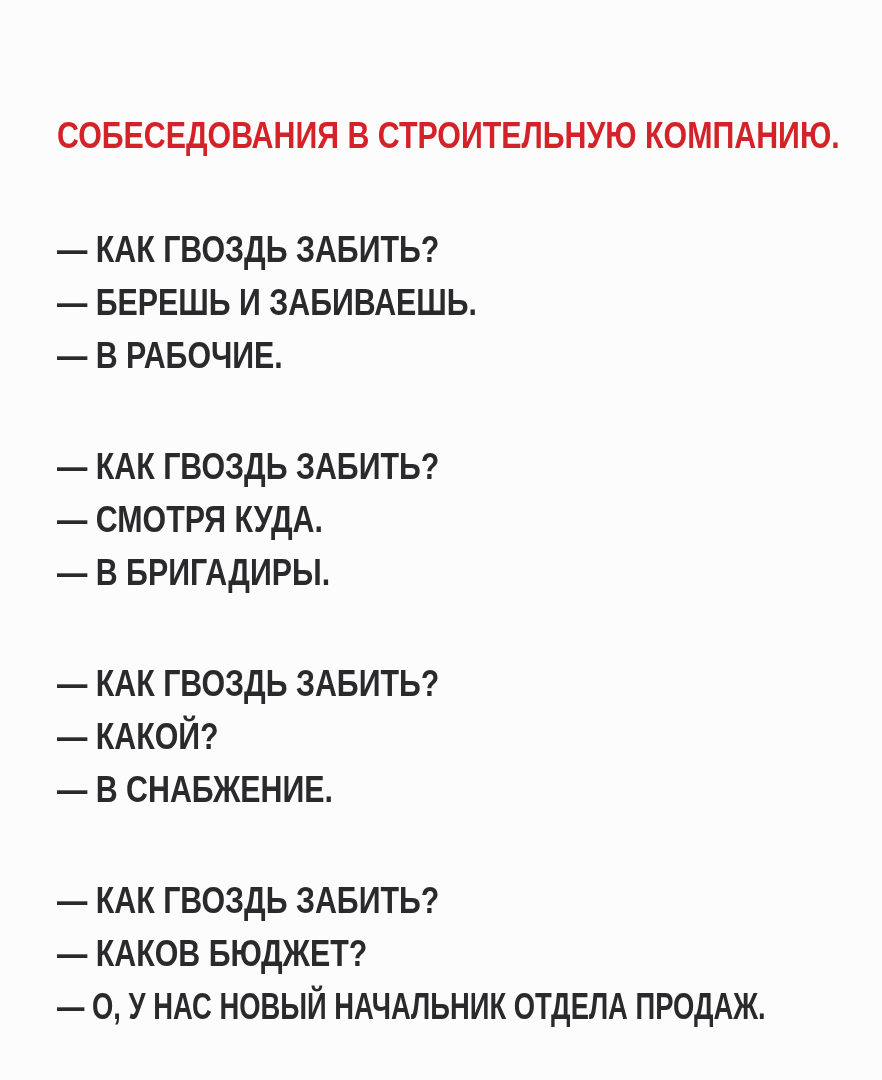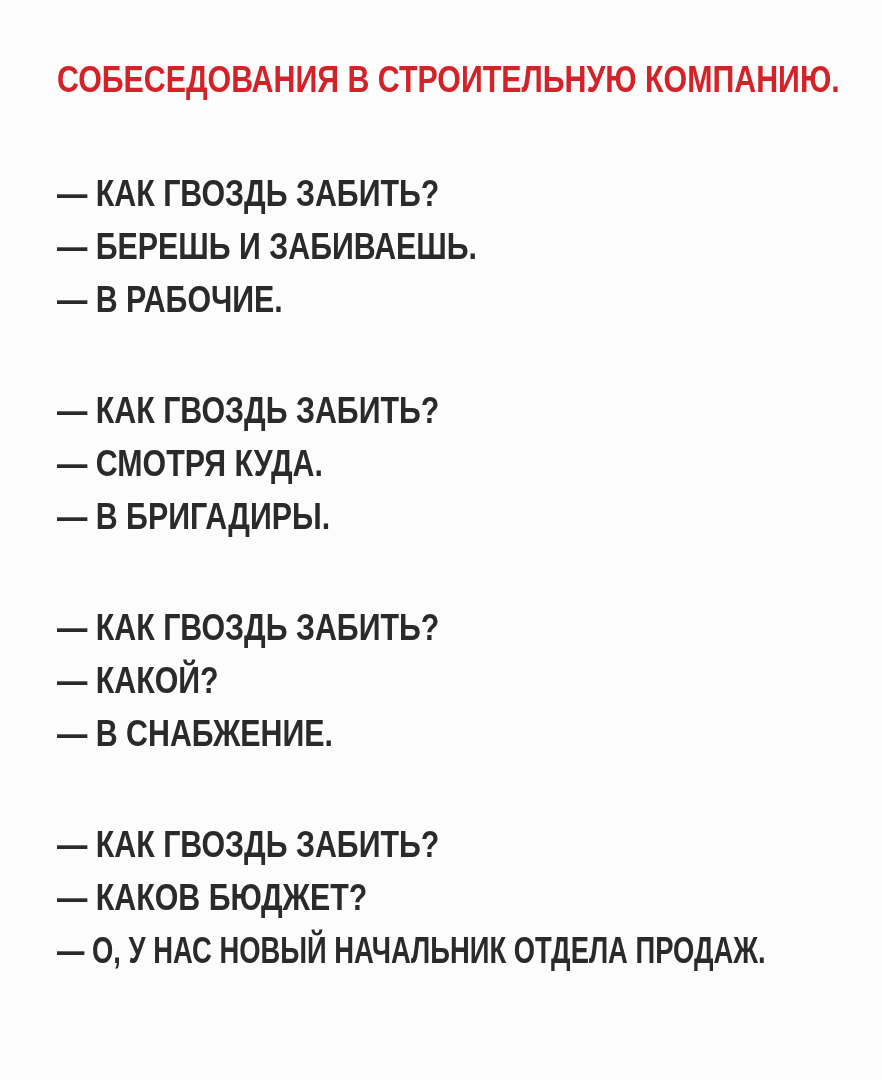--- a/index.html
+++ b/index.html
@@ -10,21 +10,21 @@
     background: #e9e9e9;
     font-family: "Liberation Sans", sans-serif;
   }
   .page {
     position: relative;
     width: 882px;
     height: 1080px;
     margin: 0 auto;
     background: #fcfcfc;
     box-sizing: border-box;
-    padding: 60px 36px 0 57px;
+    padding: 116px 36px 0 57px;
     overflow: hidden;
   }
   .title {
     font-size: 37px;
     font-weight: bold;
     letter-spacing: 0px;
     line-height: 1.1;
     white-space: nowrap;
     transform: scaleX(0.82);
     transform-origin: left center;

